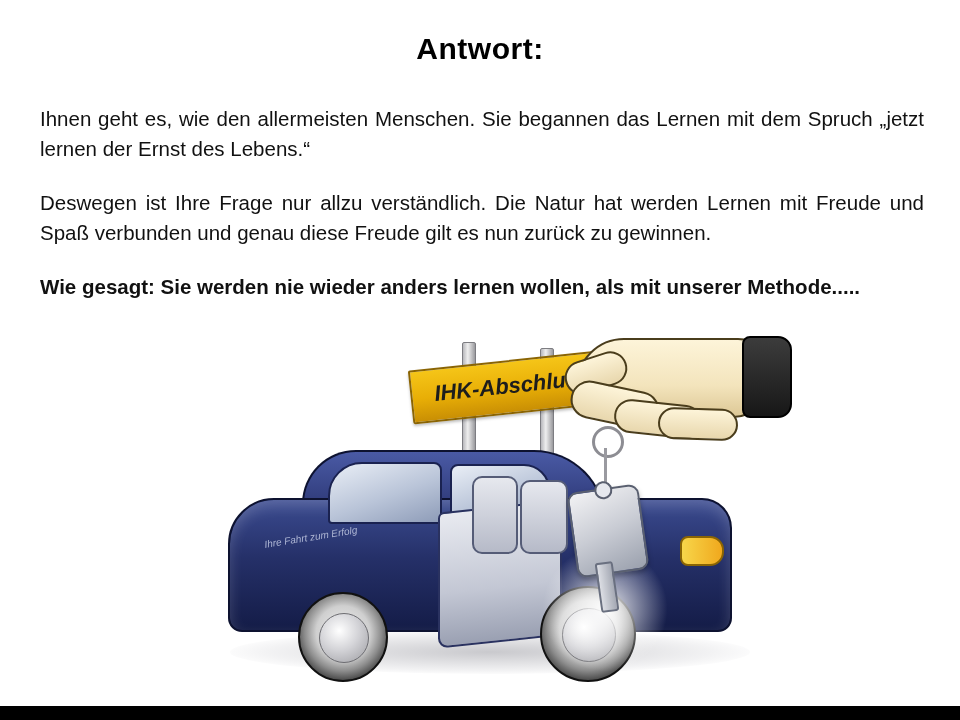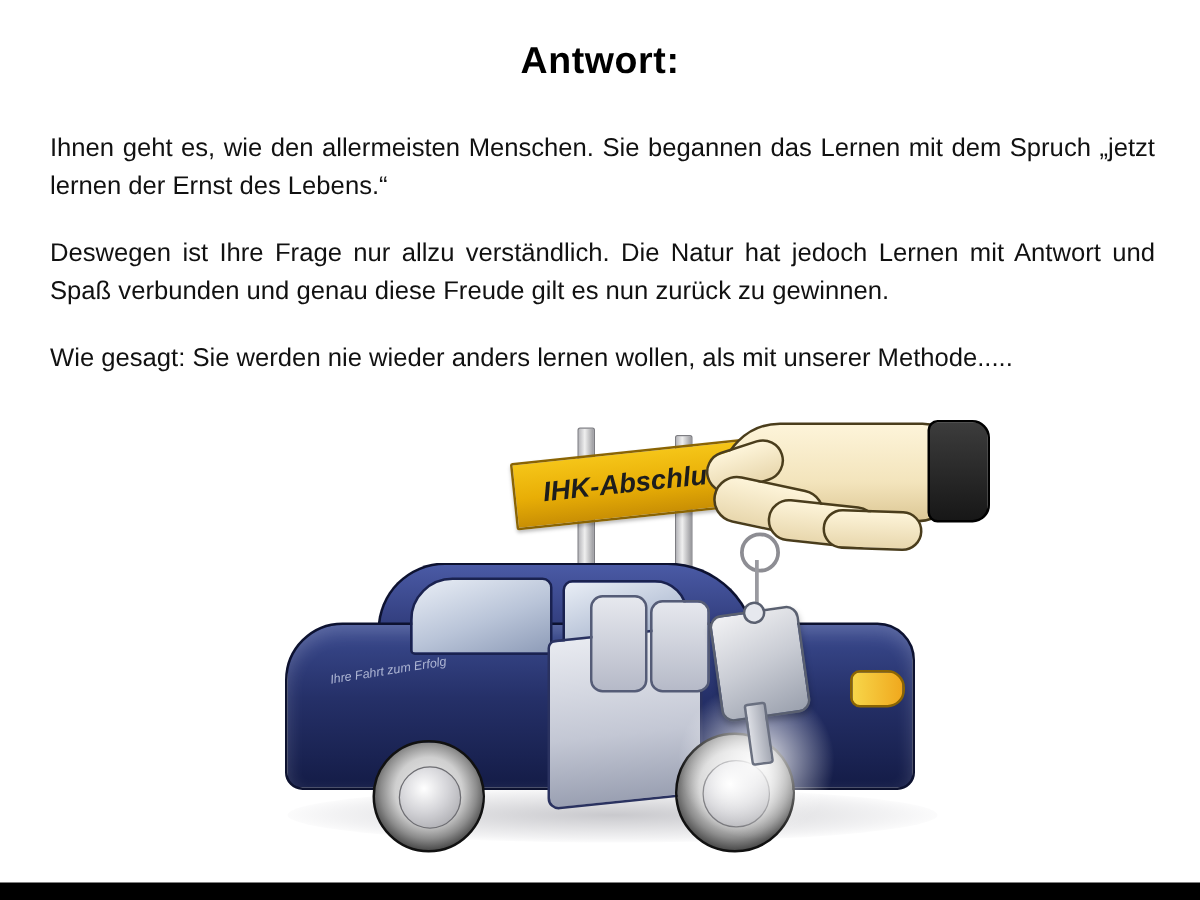--- a/index.html
+++ b/index.html
@@ -53,20 +53,21 @@
     font-size: 20.5px;
     line-height: 30px;
     text-align: justify;
     font-weight: 500;
   }
   #body-text p {
     margin: 0 0 24px 0;
   }
   #body-text p:last-child {
     margin-bottom: 0;
+    font-weight: bold;
   }
   
   #illustration {
     position: absolute;
     left: 210px;
     top: 330px;
     width: 640px;
     height: 390px;
   }
   .shadow {
@@ -307,21 +308,21 @@
 <body>
 
 <div id="slide">
 
   <div class="band-top"></div>
 
   <div id="title">Antwort:</div>
 
   <div id="body-text">
     <p>Ihnen geht es, wie den allermeisten Menschen. Sie begannen das Lernen mit dem Spruch „jetzt lernen der Ernst des Lebens.“</p>
-    <p>Deswegen ist Ihre Frage nur allzu verständlich. Die Natur hat jedoch Lernen mit Antwort und Spaß verbunden und genau diese Freude gilt es nun zurück zu gewinnen.</p>
+    <p>Deswegen ist Ihre Frage nur allzu verständlich. Die Natur hat werden Lernen mit Freude und Spaß verbunden und genau diese Freude gilt es nun zurück zu gewinnen.</p>
     <p>Wie gesagt: Sie werden nie wieder anders lernen wollen, als mit unserer Methode.....</p>
   </div>
 
   <div id="illustration">
 
     <div class="shadow"></div>
 
     <div class="post post-a"></div>
     <div class="post post-b"></div>
     <div class="sign">

